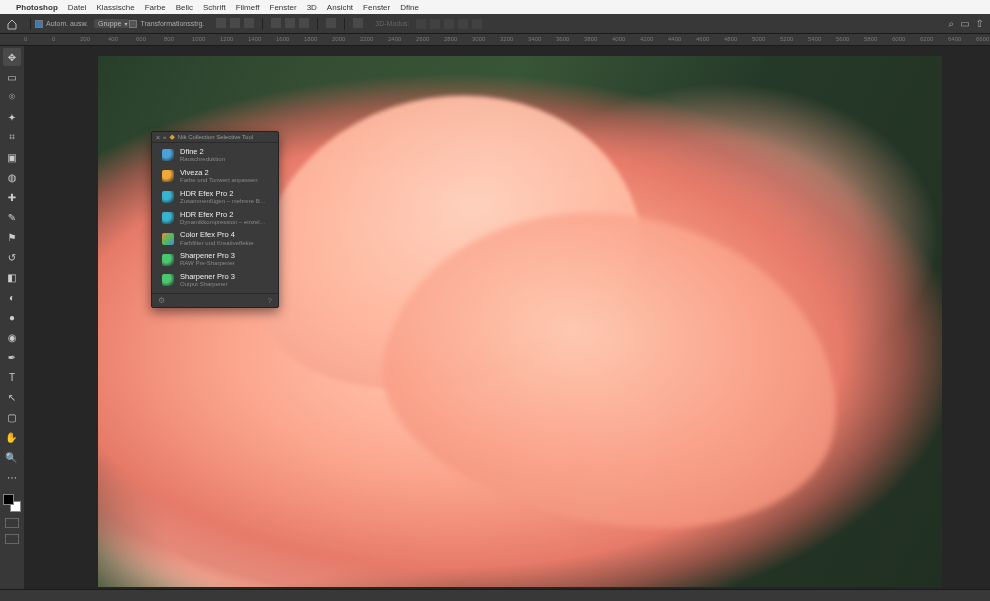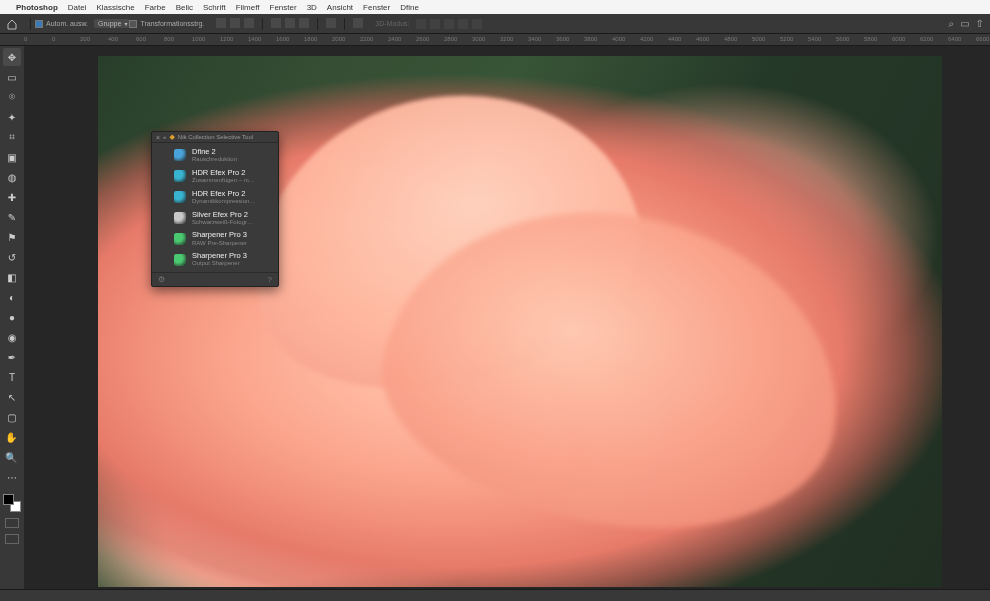--- a/index.html
+++ b/index.html
@@ -58,21 +58,21 @@
   filter: blur(3px); opacity: .92; transform: rotate(10deg); }
 
 
 .vruler { position: absolute; left: 24px; top: 46px; width: 12px; bottom: 12px; background: #383838; border-right: 1px solid #1a1a1a; }
 
 
 .nik-panel { position: absolute; left: 127px; top: 85px; width: 128px; background: #3a3a3a; border: 1px solid #222; border-radius: 2px; box-shadow: 0 4px 12px rgba(0,0,0,.5); font-size: 7px; color: #ccc; z-index: 10; }
 .nik-panel .hdr { height: 11px; display: flex; align-items: center; padding: 0 4px; gap: 3px; border-bottom: 1px solid #2a2a2a; font-size: 6px; color: #999; }
 .nik-panel .hdr .x { font-size: 7px; }
 .nik-panel .hdr .g { color: #e0a030; font-size: 7px; }
-.nik-panel .list { padding: 2px 16px; }
+.nik-panel .list { padding: 2px 4px; }
 .nik-panel .row { display: flex; align-items: center; padding: 3px 6px; gap: 6px; cursor: default; }
 .nik-panel .row .ico { width: 12px; height: 12px; border-radius: 2px; flex-shrink: 0; }
 .nik-panel .row .txt { display: flex; flex-direction: column; line-height: 1.1; overflow: hidden; }
 .nik-panel .row .title { font-size: 7.5px; color: #eee; font-weight: 500; white-space: nowrap; }
 .nik-panel .row .sub { font-size: 6px; color: #888; white-space: nowrap; overflow: hidden; text-overflow: ellipsis; max-width: 98px; }
 .nik-panel .ftr { height: 14px; display: flex; align-items: center; justify-content: space-between; padding: 0 6px; border-top: 1px solid #2a2a2a; color: #777; font-size: 8px; }
 
 
 .status { position: absolute; left: 0; bottom: 0; right: 0; height: 12px; background: #383838; border-top: 1px solid #1a1a1a; font-size: 7px; color: #888; display: flex; align-items: center; padding: 0 6px; }
 </style>
@@ -225,38 +225,45 @@
     </div>
     <div class="list" id="niklist">
         <div class="row">
           <div class="ico" style="background: radial-gradient(circle at 35% 35%, rgb(74, 163, 216) 0%, rgb(74, 163, 216) 40%, rgba(0, 0, 0, 0.45) 100%);"></div>
           <div class="txt">
             <div class="title">Dfine 2</div>
             <div class="sub">Rauschreduktion</div>
           </div>
         </div>
         <div class="row">
+          <div class="ico" style="background: radial-gradient(circle at 35% 35%, rgb(240, 168, 56) 0%, rgb(240, 168, 56) 40%, rgba(0, 0, 0, 0.45) 100%);"></div>
+          <div class="txt">
+            <div class="title">Viveza 2</div>
+            <div class="sub">Farbe und Tonwert anpassen</div>
+          </div>
+        </div>
+        <div class="row">
           <div class="ico" style="background: radial-gradient(circle at 35% 35%, rgb(56, 180, 208) 0%, rgb(56, 180, 208) 40%, rgba(0, 0, 0, 0.45) 100%);"></div>
           <div class="txt">
             <div class="title">HDR Efex Pro 2</div>
             <div class="sub">Zusammenfügen – mehrere Belic…</div>
           </div>
         </div>
         <div class="row">
           <div class="ico" style="background: radial-gradient(circle at 35% 35%, rgb(56, 180, 208) 0%, rgb(56, 180, 208) 40%, rgba(0, 0, 0, 0.45) 100%);"></div>
           <div class="txt">
             <div class="title">HDR Efex Pro 2</div>
             <div class="sub">Dynamikkompression – einzelne…</div>
           </div>
         </div>
         <div class="row">
-          <div class="ico" style="background: radial-gradient(circle at 35% 35%, rgb(200, 200, 200) 0%, rgb(200, 200, 200) 40%, rgba(0, 0, 0, 0.45) 100%);"></div>
-          <div class="txt">
-            <div class="title">Silver Efex Pro 2</div>
-            <div class="sub">Schwarzweiß-Fotografie</div>
+          <div class="ico" style="background: linear-gradient(135deg, rgb(238, 136, 68), rgb(85, 187, 85), rgb(68, 136, 238));"></div>
+          <div class="txt">
+            <div class="title">Color Efex Pro 4</div>
+            <div class="sub">Farbfilter und Kreativeffekte</div>
           </div>
         </div>
         <div class="row">
           <div class="ico" style="background: radial-gradient(circle at 35% 35%, rgb(74, 200, 112) 0%, rgb(74, 200, 112) 40%, rgba(0, 0, 0, 0.45) 100%);"></div>
           <div class="txt">
             <div class="title">Sharpener Pro 3</div>
             <div class="sub">RAW Pre-Sharpener</div>
           </div>
         </div>
         <div class="row">

